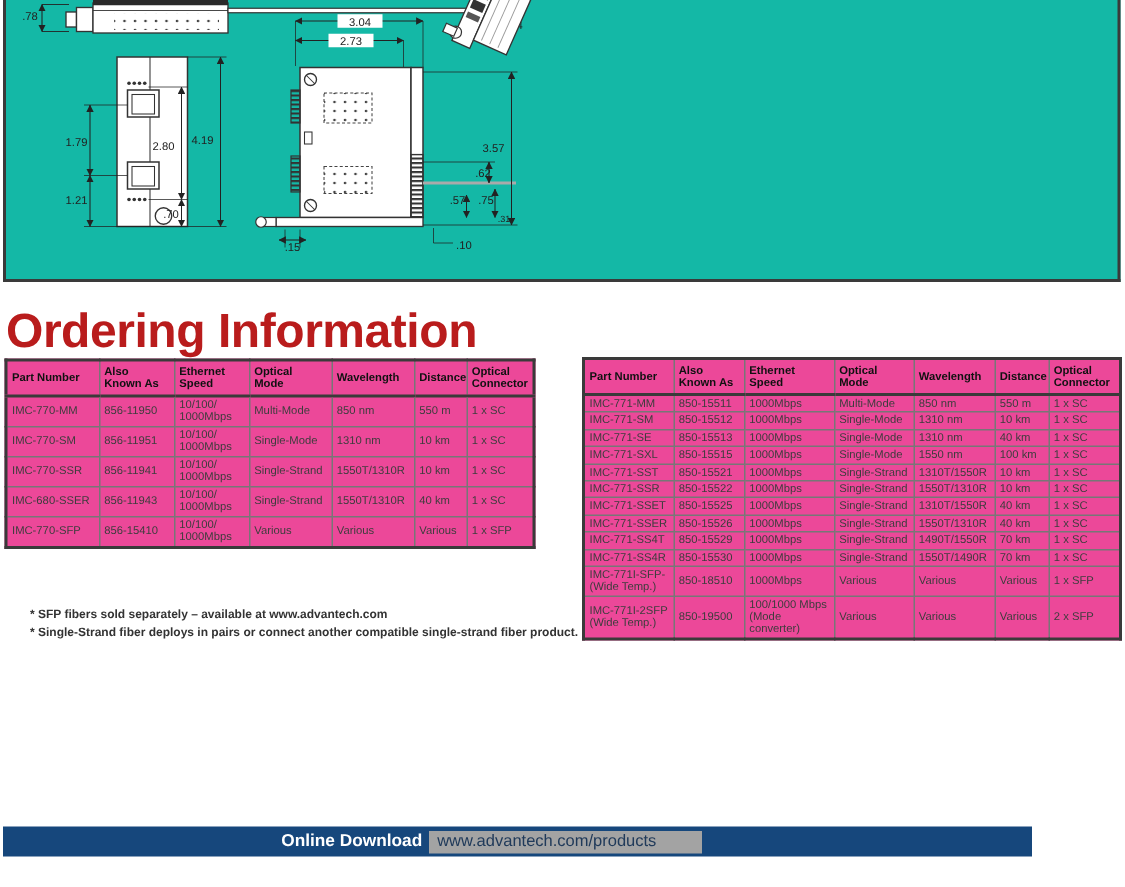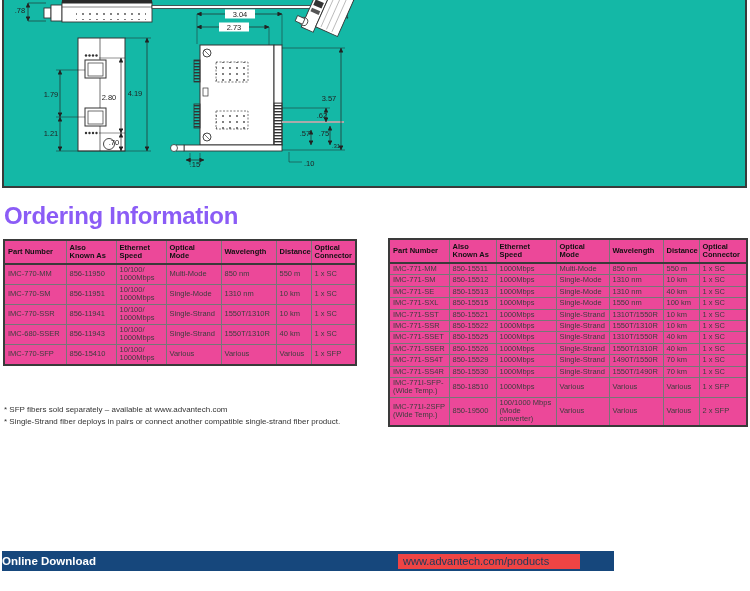--- a/index.html
+++ b/index.html
@@ -12,53 +12,53 @@
     border-left:2px solid #3a3a3a; border-right:2px solid #3a3a3a; border-bottom:2px solid #3a3a3a;
     background:#14b8a6;
   }
   .drawing-box svg { display:block; }
   .dim { font-size:7.5px; fill:#222; }
   .dim-sm { font-size:6px; fill:#222; }
 
   
   h1.ordering {
     position:absolute; left:4px; top:202px;
-    font-size:24px; font-weight:bold; letter-spacing:-0.3px;
-    color:#8b5cf6;
+    font-size:32px; font-weight:bold; letter-spacing:-0.3px;
+    color:#b91c1c;
   }
 
   
   table.parts { border-collapse:collapse; table-layout:fixed; background:#ec4899; }
   table.parts th, table.parts td {
     border:1px solid #777; padding:1px 3px; vertical-align:middle;
     white-space:pre-line; line-height:1.12; overflow:hidden;
   }
   table.parts { border:2px solid #3a3a3a; }
   table.parts th {
     font-size:7.5px; font-weight:bold; color:#111; text-align:left;
     height:24px; border-bottom:2px solid #3a3a3a;
   }
   table.parts td { font-size:7.5px; color:#3d3d3d; text-align:left; }
   .tbl-left  { position:absolute; left:3px;   top:239px; width:352px; }
   .tbl-right { position:absolute; left:388px; top:238px; width:358px; }
   .tbl-left td { height:20px; }
   .tbl-right td { height:11px; }
 
   
-  .footnotes { position:absolute; left:4px; top:404px; font-size:8px; color:#333; line-height:1.5; }
+  .footnotes { position:absolute; left:20px; top:404px; font-size:8px; color:#333; line-height:1.5;font-weight:bold; }
 
   
   .footer-bar {
-    position:absolute; left:2px; top:551px; width:612px; height:20px;
-    background:#16477c; display:flex; align-items:center; justify-content:space-between;
+    position:absolute; left:2px; top:551px; width:686px; height:20px;
+    background:#16477c; display:flex; align-items:center; justify-content:center;
     padding-right:34px; gap:5px;
   }
   .footer-label { color:#fff; font-weight:bold; font-size:11.5px; white-space:nowrap; }
   .footer-urlbox {
-    background:#ef4444; width:182px; height:15px; line-height:15px;
+    background:#a3a3a3; width:182px; height:15px; line-height:15px;
     padding-left:5px; font-size:11px; color:#203a5a; white-space:nowrap; overflow:hidden;
     cursor:pointer;
   }
 </style>
 </head>
 <body>
 
 <div class="page">
 
   <div class="drawing-box">

